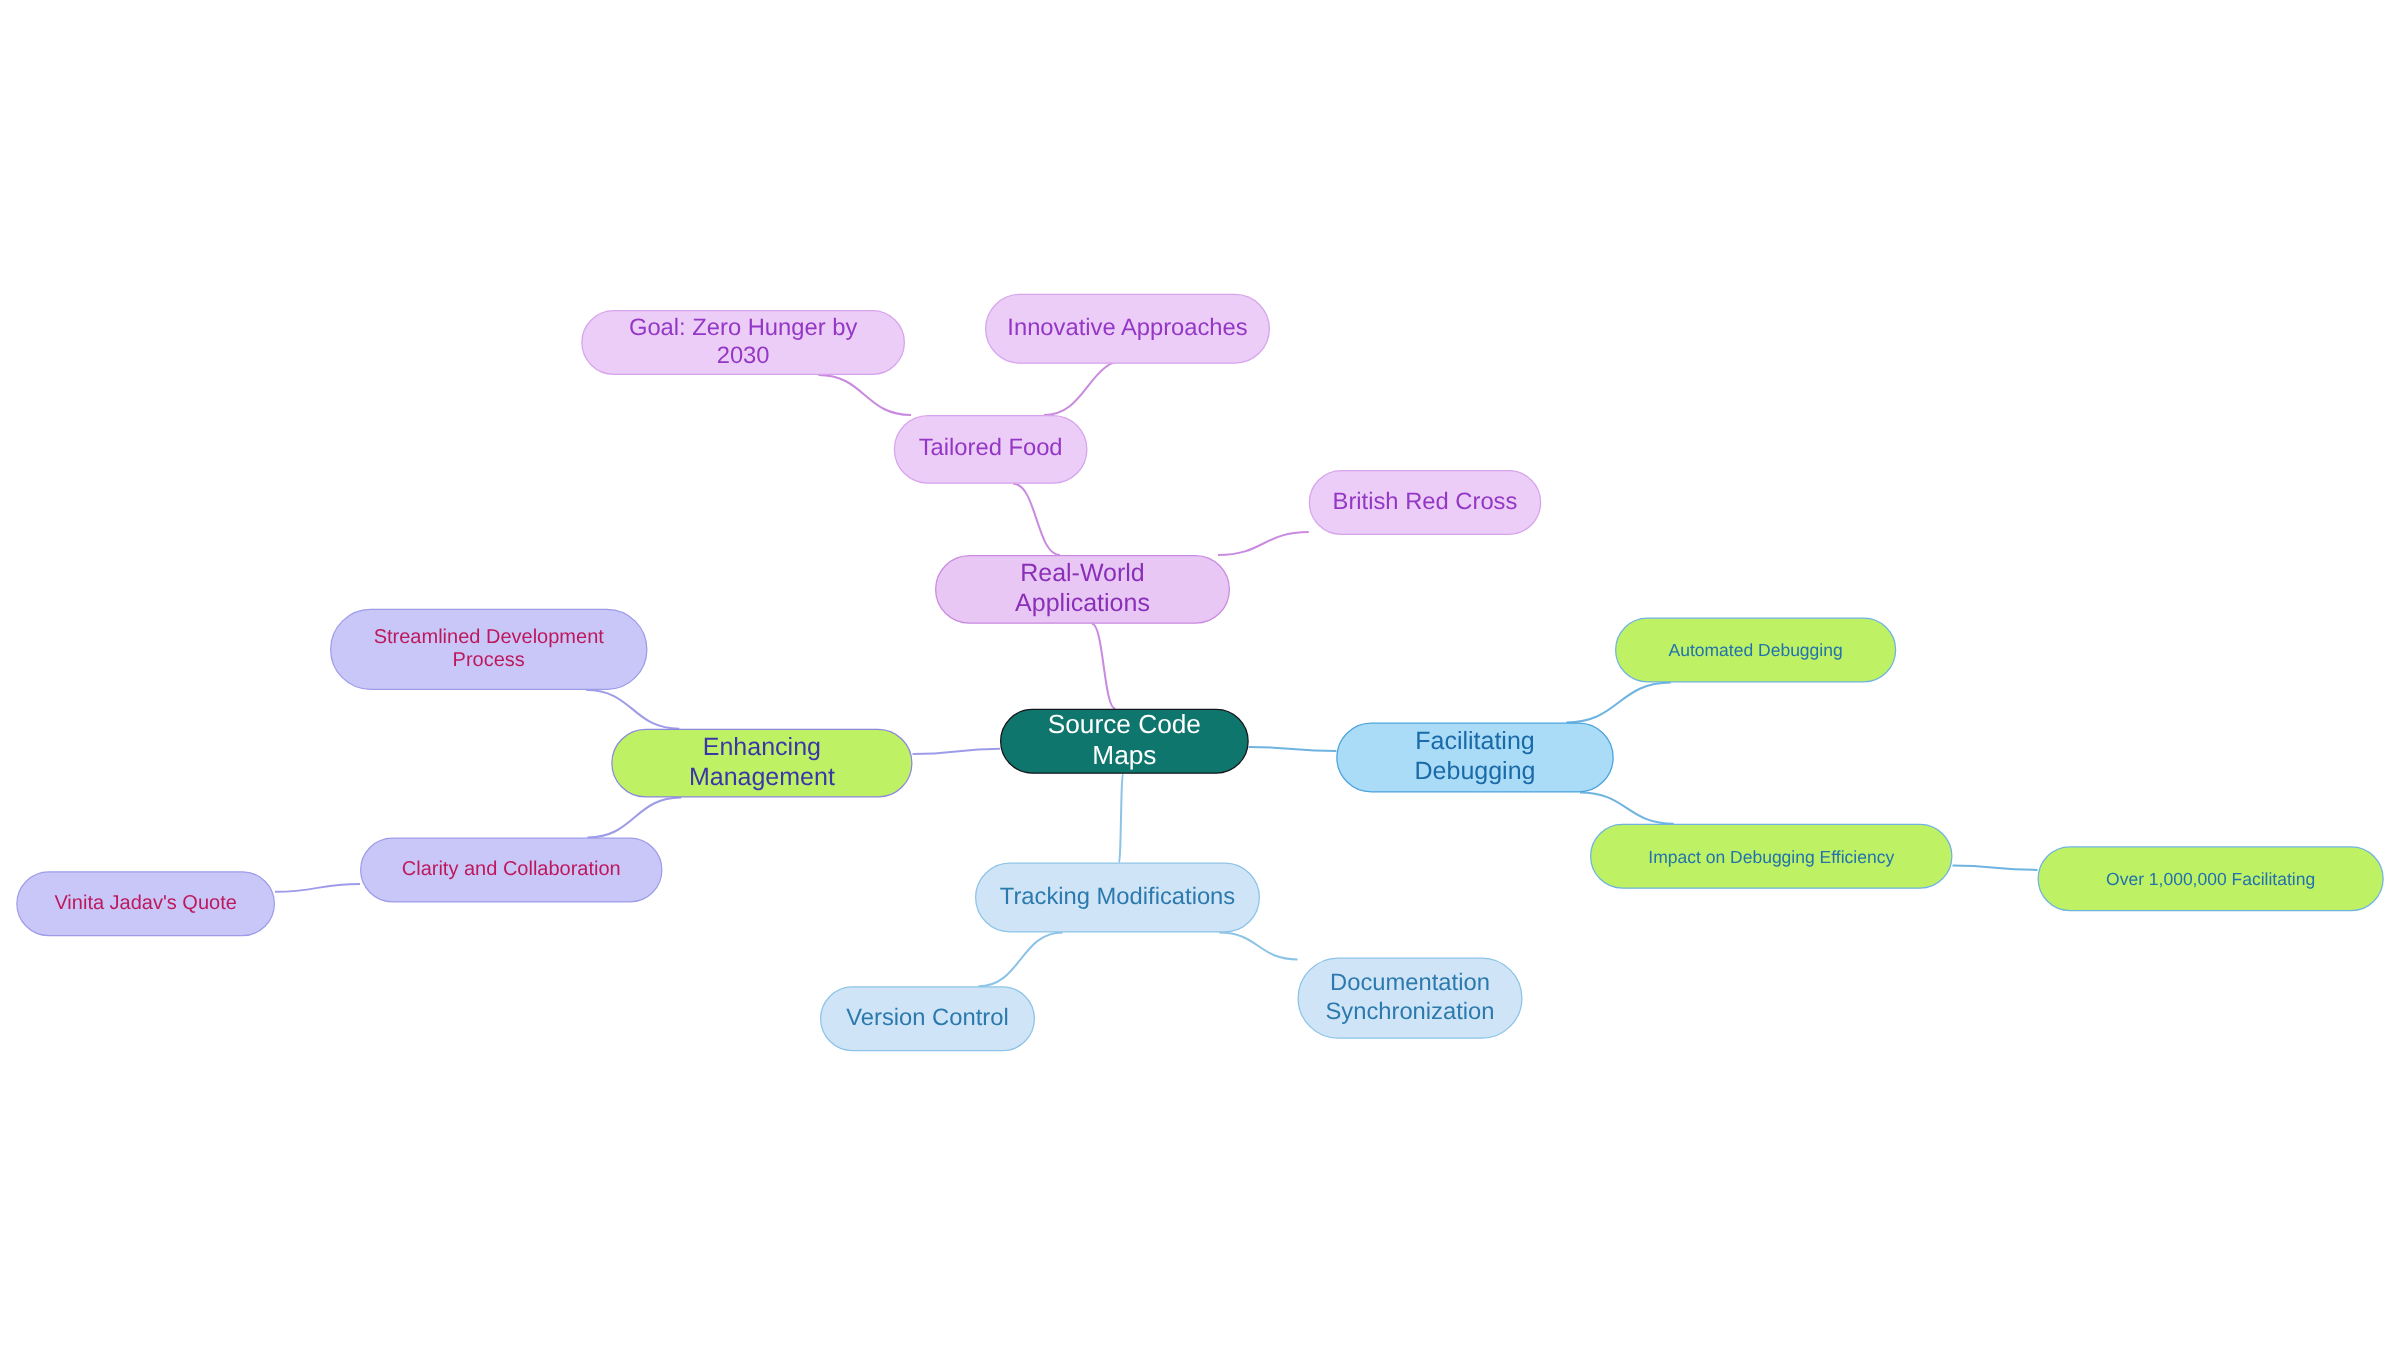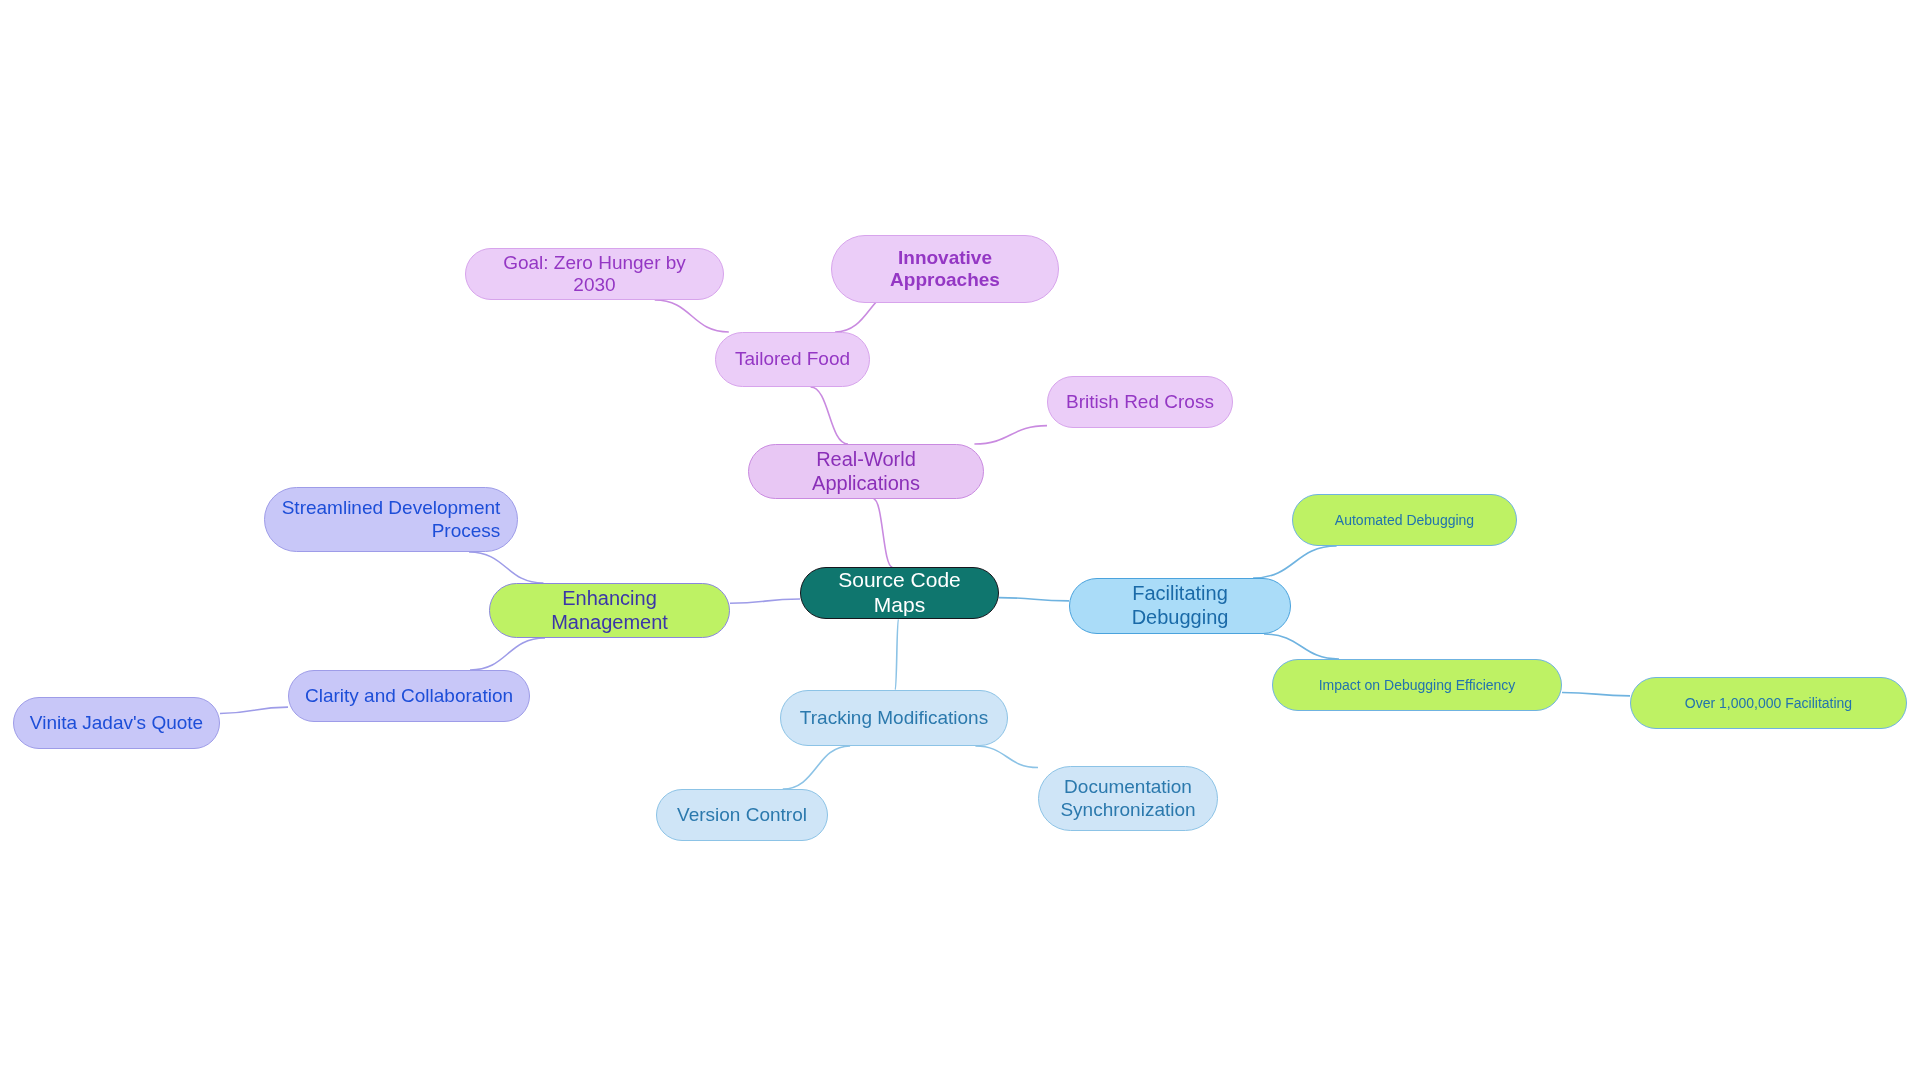--- a/index.html
+++ b/index.html
@@ -66,23 +66,22 @@
   }
   .node-purple-1 {
     background: #bef264;
     border-color: #8a87dd;
     color: #3b36a8;
     font-size: 20px;
   }
   .node-purple-2 {
     background: #c8c7f8;
     border-color: #9e9ce8;
-    color: #1d4ed8;
-    font-size: 19px;
-    text-align: right;
+    color: #be185d;
+    font-size: 16px;
   }
   .node-pink-1 {
     background: #e8c7f4;
     border-color: #c98ae0;
     color: #8a2fb8;
     font-size: 20px;
   }
   .node-pink-2 {
     background: #ebcdf8;
     border-color: #d7a4ec;
@@ -124,15 +123,15 @@
 Synchronization</div>
       <div class="node node-purple-1" style="left: 489px; top: 583px; width: 241px; height: 55px;">Enhancing Management</div>
       <div class="node node-purple-2" style="left: 264px; top: 487px; width: 254px; height: 65px;">Streamlined Development
 Process</div>
       <div class="node node-purple-2" style="left: 288px; top: 670px; width: 242px; height: 52px;">Clarity and Collaboration</div>
       <div class="node node-purple-2" style="left: 13px; top: 697px; width: 207px; height: 52px;">Vinita Jadav's Quote</div>
       <div class="node node-pink-1" style="left: 748px; top: 444px; width: 236px; height: 55px;">Real-World Applications</div>
       <div class="node node-pink-2" style="left: 1047px; top: 376px; width: 186px; height: 52px;">British Red Cross</div>
       <div class="node node-pink-2" style="left: 715px; top: 332px; width: 155px; height: 55px;">Tailored Food</div>
       <div class="node node-pink-2" style="left: 465px; top: 248px; width: 259px; height: 52px; text-align: center;">Goal: Zero Hunger by 2030</div>
-      <div class="node node-pink-2" style="left: 831px; top: 235px; width: 228px; height: 68px; font-weight: bold;">Innovative Approaches</div>
+      <div class="node node-pink-2" style="left: 788px; top: 235px; width: 228px; height: 56px;">Innovative Approaches</div>
     </div>
 </div>
 
 </body></html>

